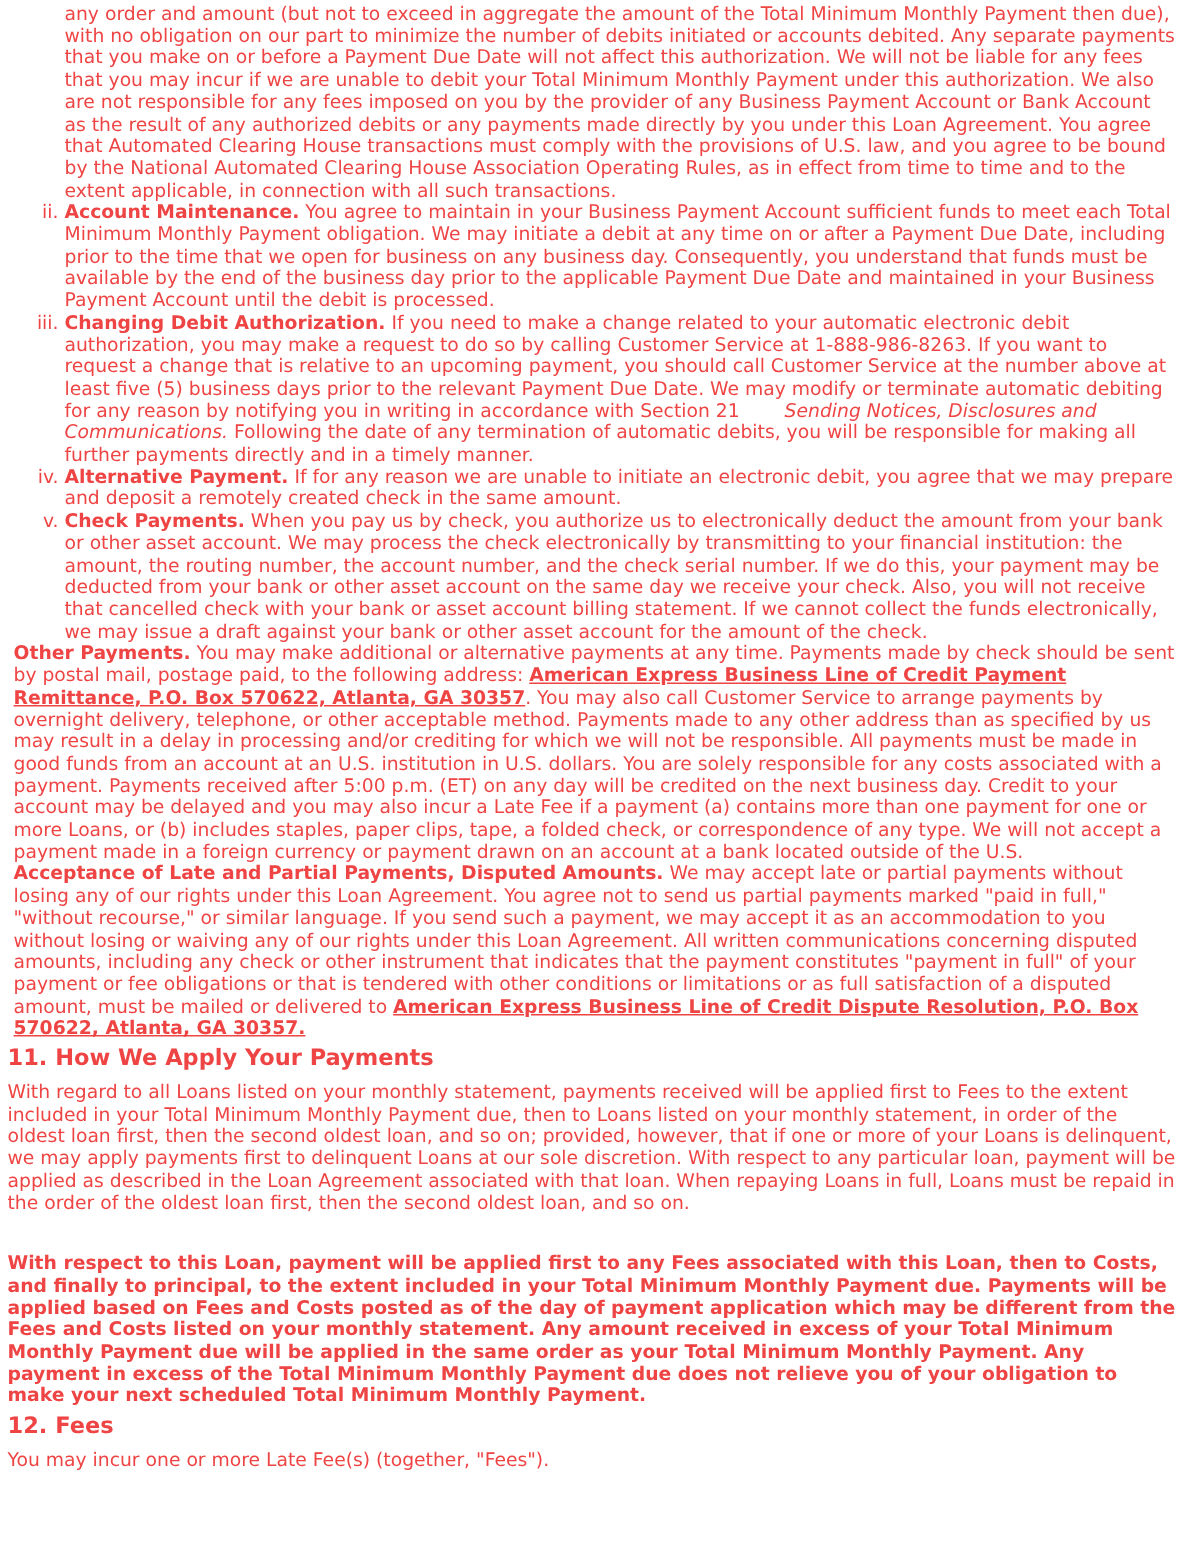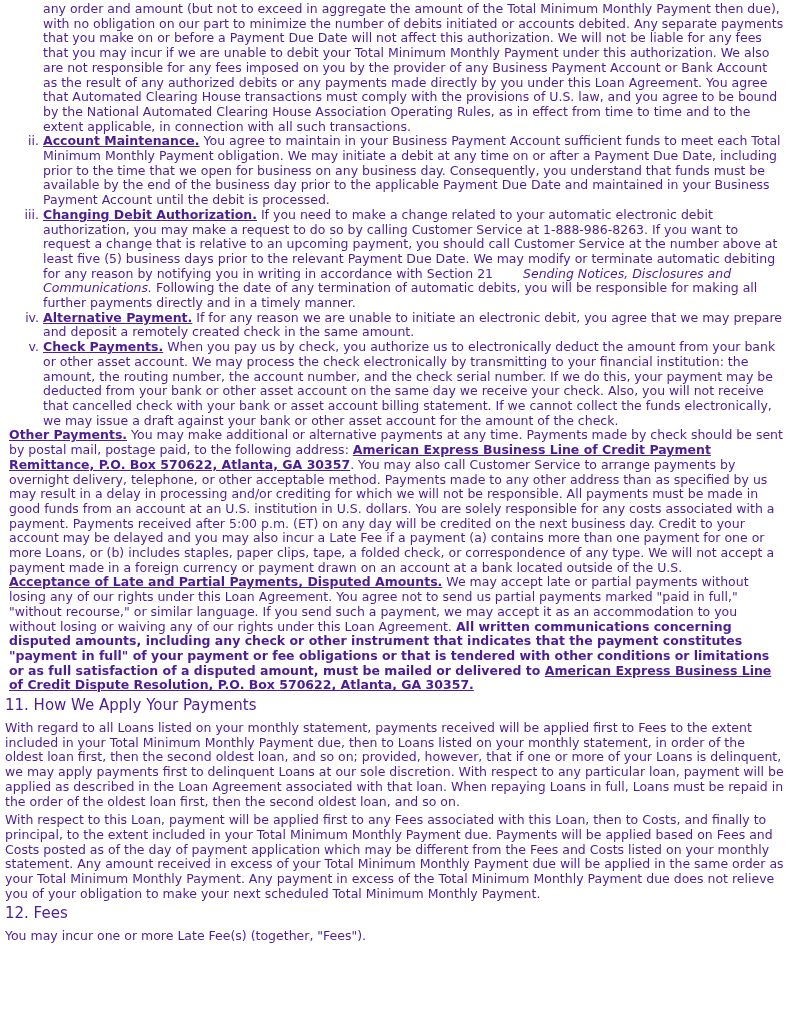--- a/index.html
+++ b/index.html
@@ -4,41 +4,41 @@
 <style>
   html, body { margin: 0; padding: 0; background: #ffffff; }
   .page {
     width: 800px;
     height: 1035px;
     box-sizing: border-box;
     padding: 2px 16px 0 5px;
     font-family: "DejaVu Sans", "Liberation Sans", sans-serif;
     font-size: 12.5px;
     line-height: 14.7px;
-    color: #4c1d95;
+    color: #ef4444;
     background: #ffffff;
     overflow: hidden;
   }
   .cont { margin: 0 0 0 38px; }
   .li { display: flex; justify-content: center; }
   .li-num { flex: 0 0 34px; text-align: right; }
   .li-body { flex: 1; padding-left: 4px; }
-  .lbl { font-weight: bold; text-decoration: underline; }
+  .lbl { font-weight: bold; }
   .it { font-style: italic; margin-left: 26px; }
-  .bold-run { font-weight: bold; }
+  .bold-run { font-weight: normal; }
   .bu { font-weight: bold; text-decoration: underline; }
   h2 {
     font-size: 15px;
     line-height: 18px;
-    font-weight: normal;
+    font-weight: bold;
     margin: 3px 0 7px 0;
   }
   #heading-12 { }
   p.para { margin: 0; }
-  p.para + p.para { margin-top: 4px; }
+  p.para + p.para { margin-top: 26px; font-weight: bold; }
 </style>
 </head>
 <body>
 
 <div class="page">
 
   <p class="cont">any order and amount (but not to exceed in aggregate the amount of the Total Minimum Monthly Payment then due), with no obligation on our part to minimize the number of debits initiated or accounts debited. Any separate payments that you make on or before a Payment Due Date will not affect this authorization. We will not be liable for any fees that you may incur if we are unable to debit your Total Minimum Monthly Payment under this authorization. We also are not responsible for any fees imposed on you by the provider of any Business Payment Account or Bank Account as the result of any authorized debits or any payments made directly by you under this Loan Agreement. You agree that Automated Clearing House transactions must comply with the provisions of U.S. law, and you agree to be bound by the National Automated Clearing House Association Operating Rules, as in effect from time to time and to the extent applicable, in connection with all such transactions.</p>
 
   <div class="li">
     <span class="li-num">ii.</span>

